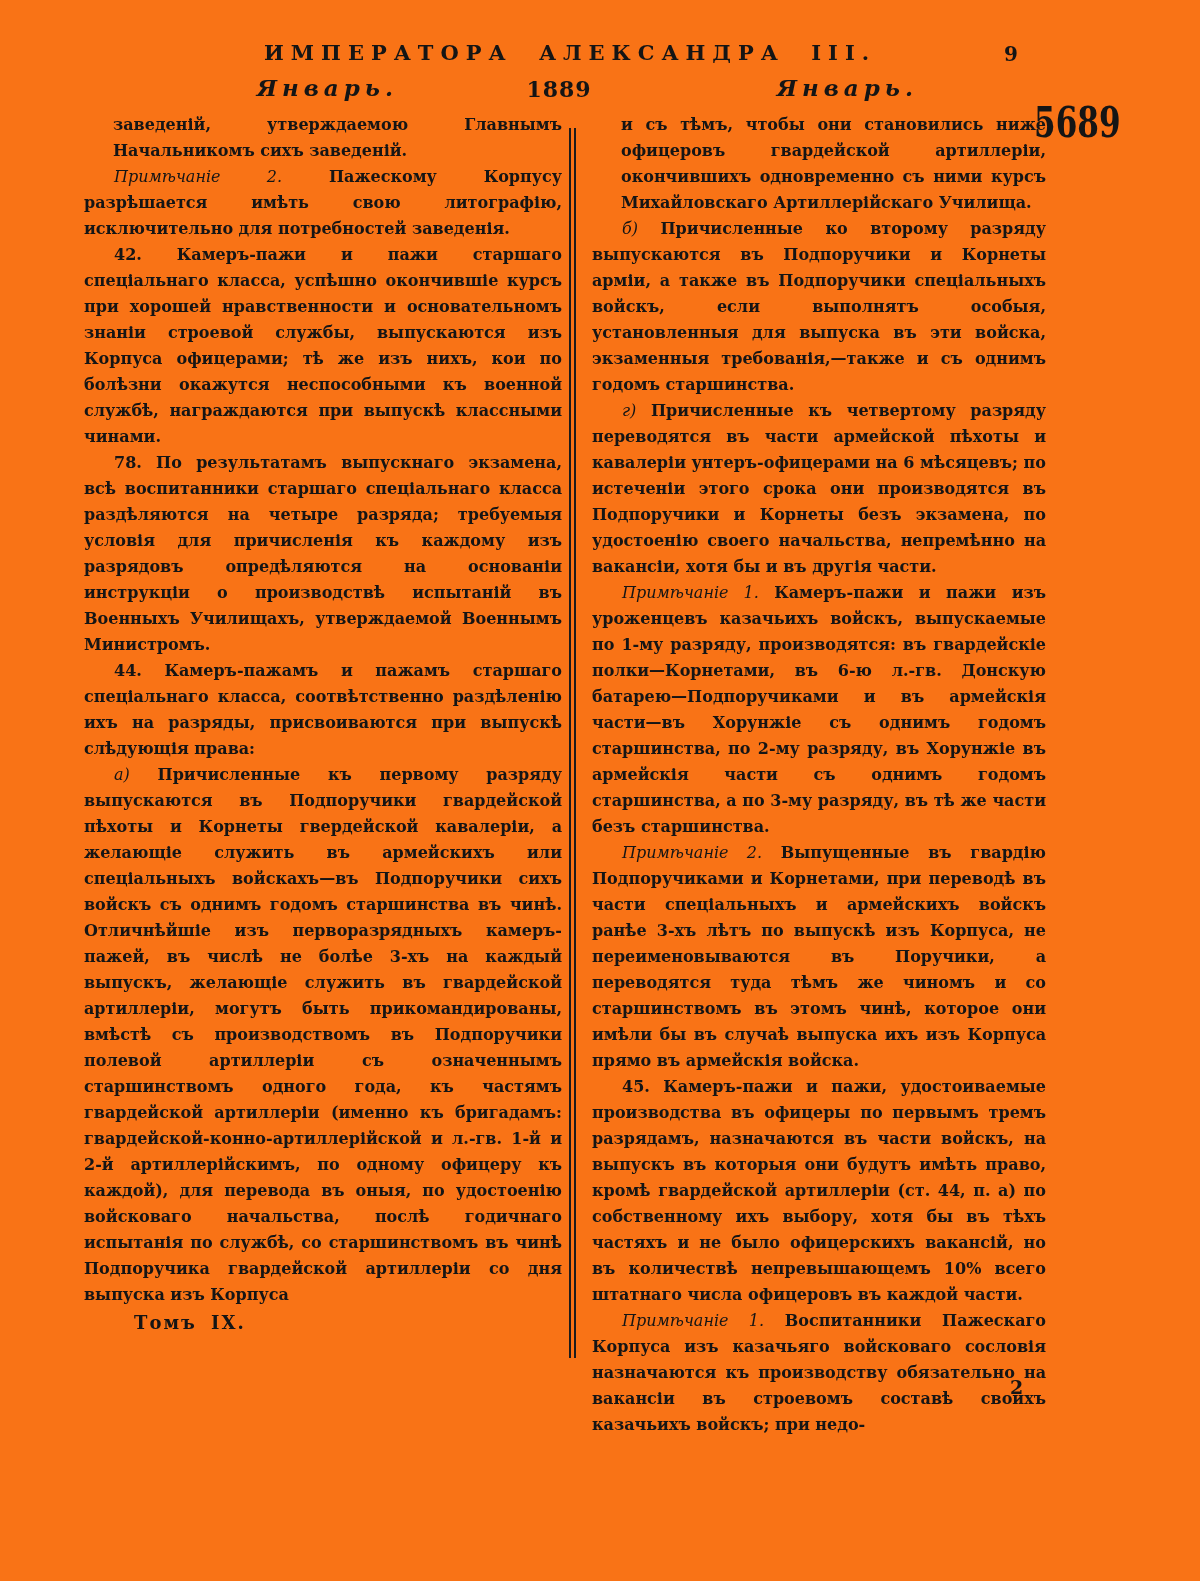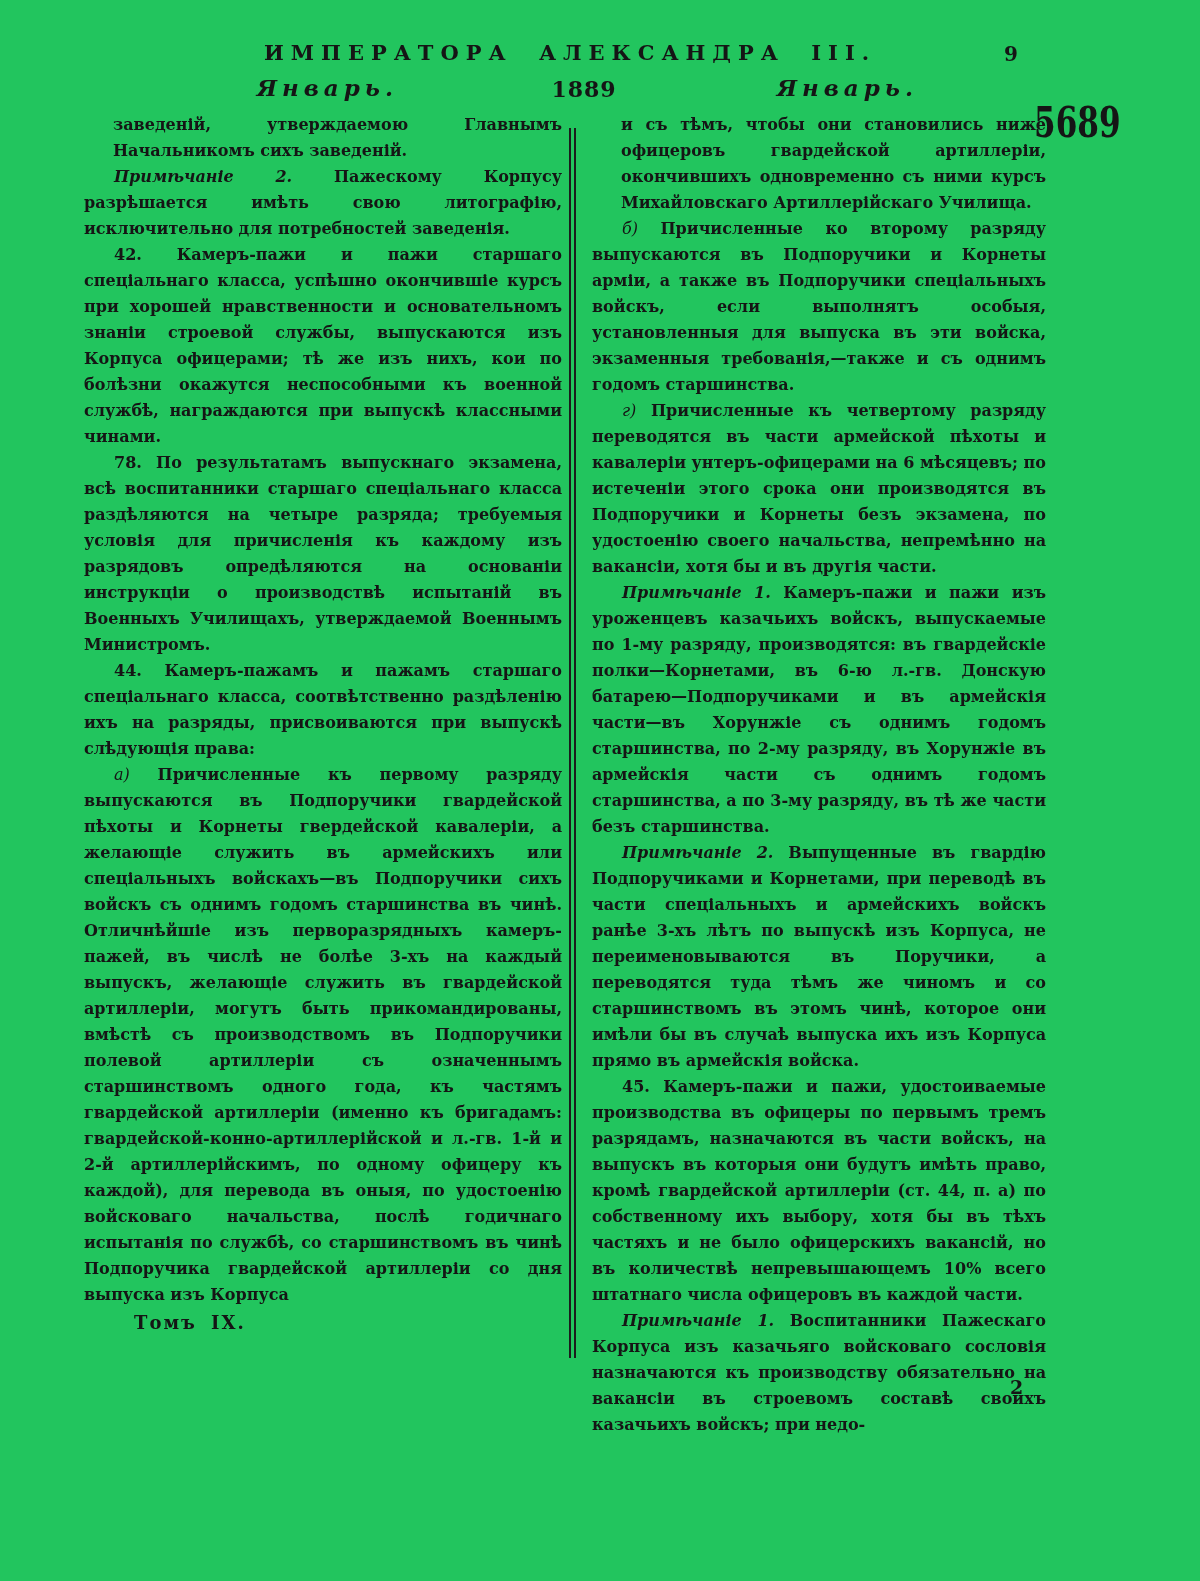--- a/index.html
+++ b/index.html
@@ -1,20 +1,20 @@
 <!DOCTYPE html>
 <html><head>
 <meta charset="utf-8">
 <style>
   html,body{margin:0;padding:0;background:#e8e8e8;}
   .page{
     position:relative;
     width:1200px;height:1581px;
     margin:0 auto;
-    background:#22c55e;
+    background:#f97316;
     color:#151515;
     font-family:"DejaVu Serif","Liberation Serif",serif;
     overflow:hidden;
   }
   
   .running-title{
     position:absolute;top:40px;left:0;width:1140px;
     text-align:center;
     font-size:21px;font-weight:bold;
     letter-spacing:7px;word-spacing:12px;
@@ -25,21 +25,21 @@
     font-size:20px;font-weight:bold;
   }
   .subheader-month{
     position:absolute;top:74px;
     font-size:23px;font-style:italic;font-weight:bold;
     letter-spacing:5px;text-align:right;width:170px;
   }
   .month-left{left:228px;}
   .month-right{left:748px;}
   .subheader-year{
-    position:absolute;top:76px;left:524px;width:120px;
+    position:absolute;top:76px;left:499px;width:120px;
     text-align:center;
     font-size:22px;font-weight:bold;letter-spacing:1px;
   }
   .act-number{
     position:absolute;top:102px;left:1034px;
     font-size:42px;font-weight:bold;line-height:1;
     transform:scaleX(.74);transform-origin:left top;
     letter-spacing:0px;
   }
   
@@ -52,21 +52,21 @@
   .col{
     position:absolute;top:112px;
     font-size:16px;line-height:26px;
     font-weight:bold;
     text-align:justify;
   }
   .col-left{left:84px;width:478px;}
   .col-right{left:592px;width:454px;}
   .col p{margin:0;text-indent:30px;}
   .col p.noindent{text-indent:0;margin-left:29px;}
-  .lead-note{font-style:italic;font-weight:bold;}
+  .lead-note{font-style:italic;font-weight:normal;}
   .lead-item{font-style:italic;font-weight:normal;}
   
   .chapter{
     margin:34px 0 28px 0;
     text-align:center;text-indent:0;
     font-size:17px;line-height:28px;font-weight:bold;
   }
   .chapter .ch-prefix{font-style:normal;}
   .chapter .ch-title{font-style:italic;}
   

